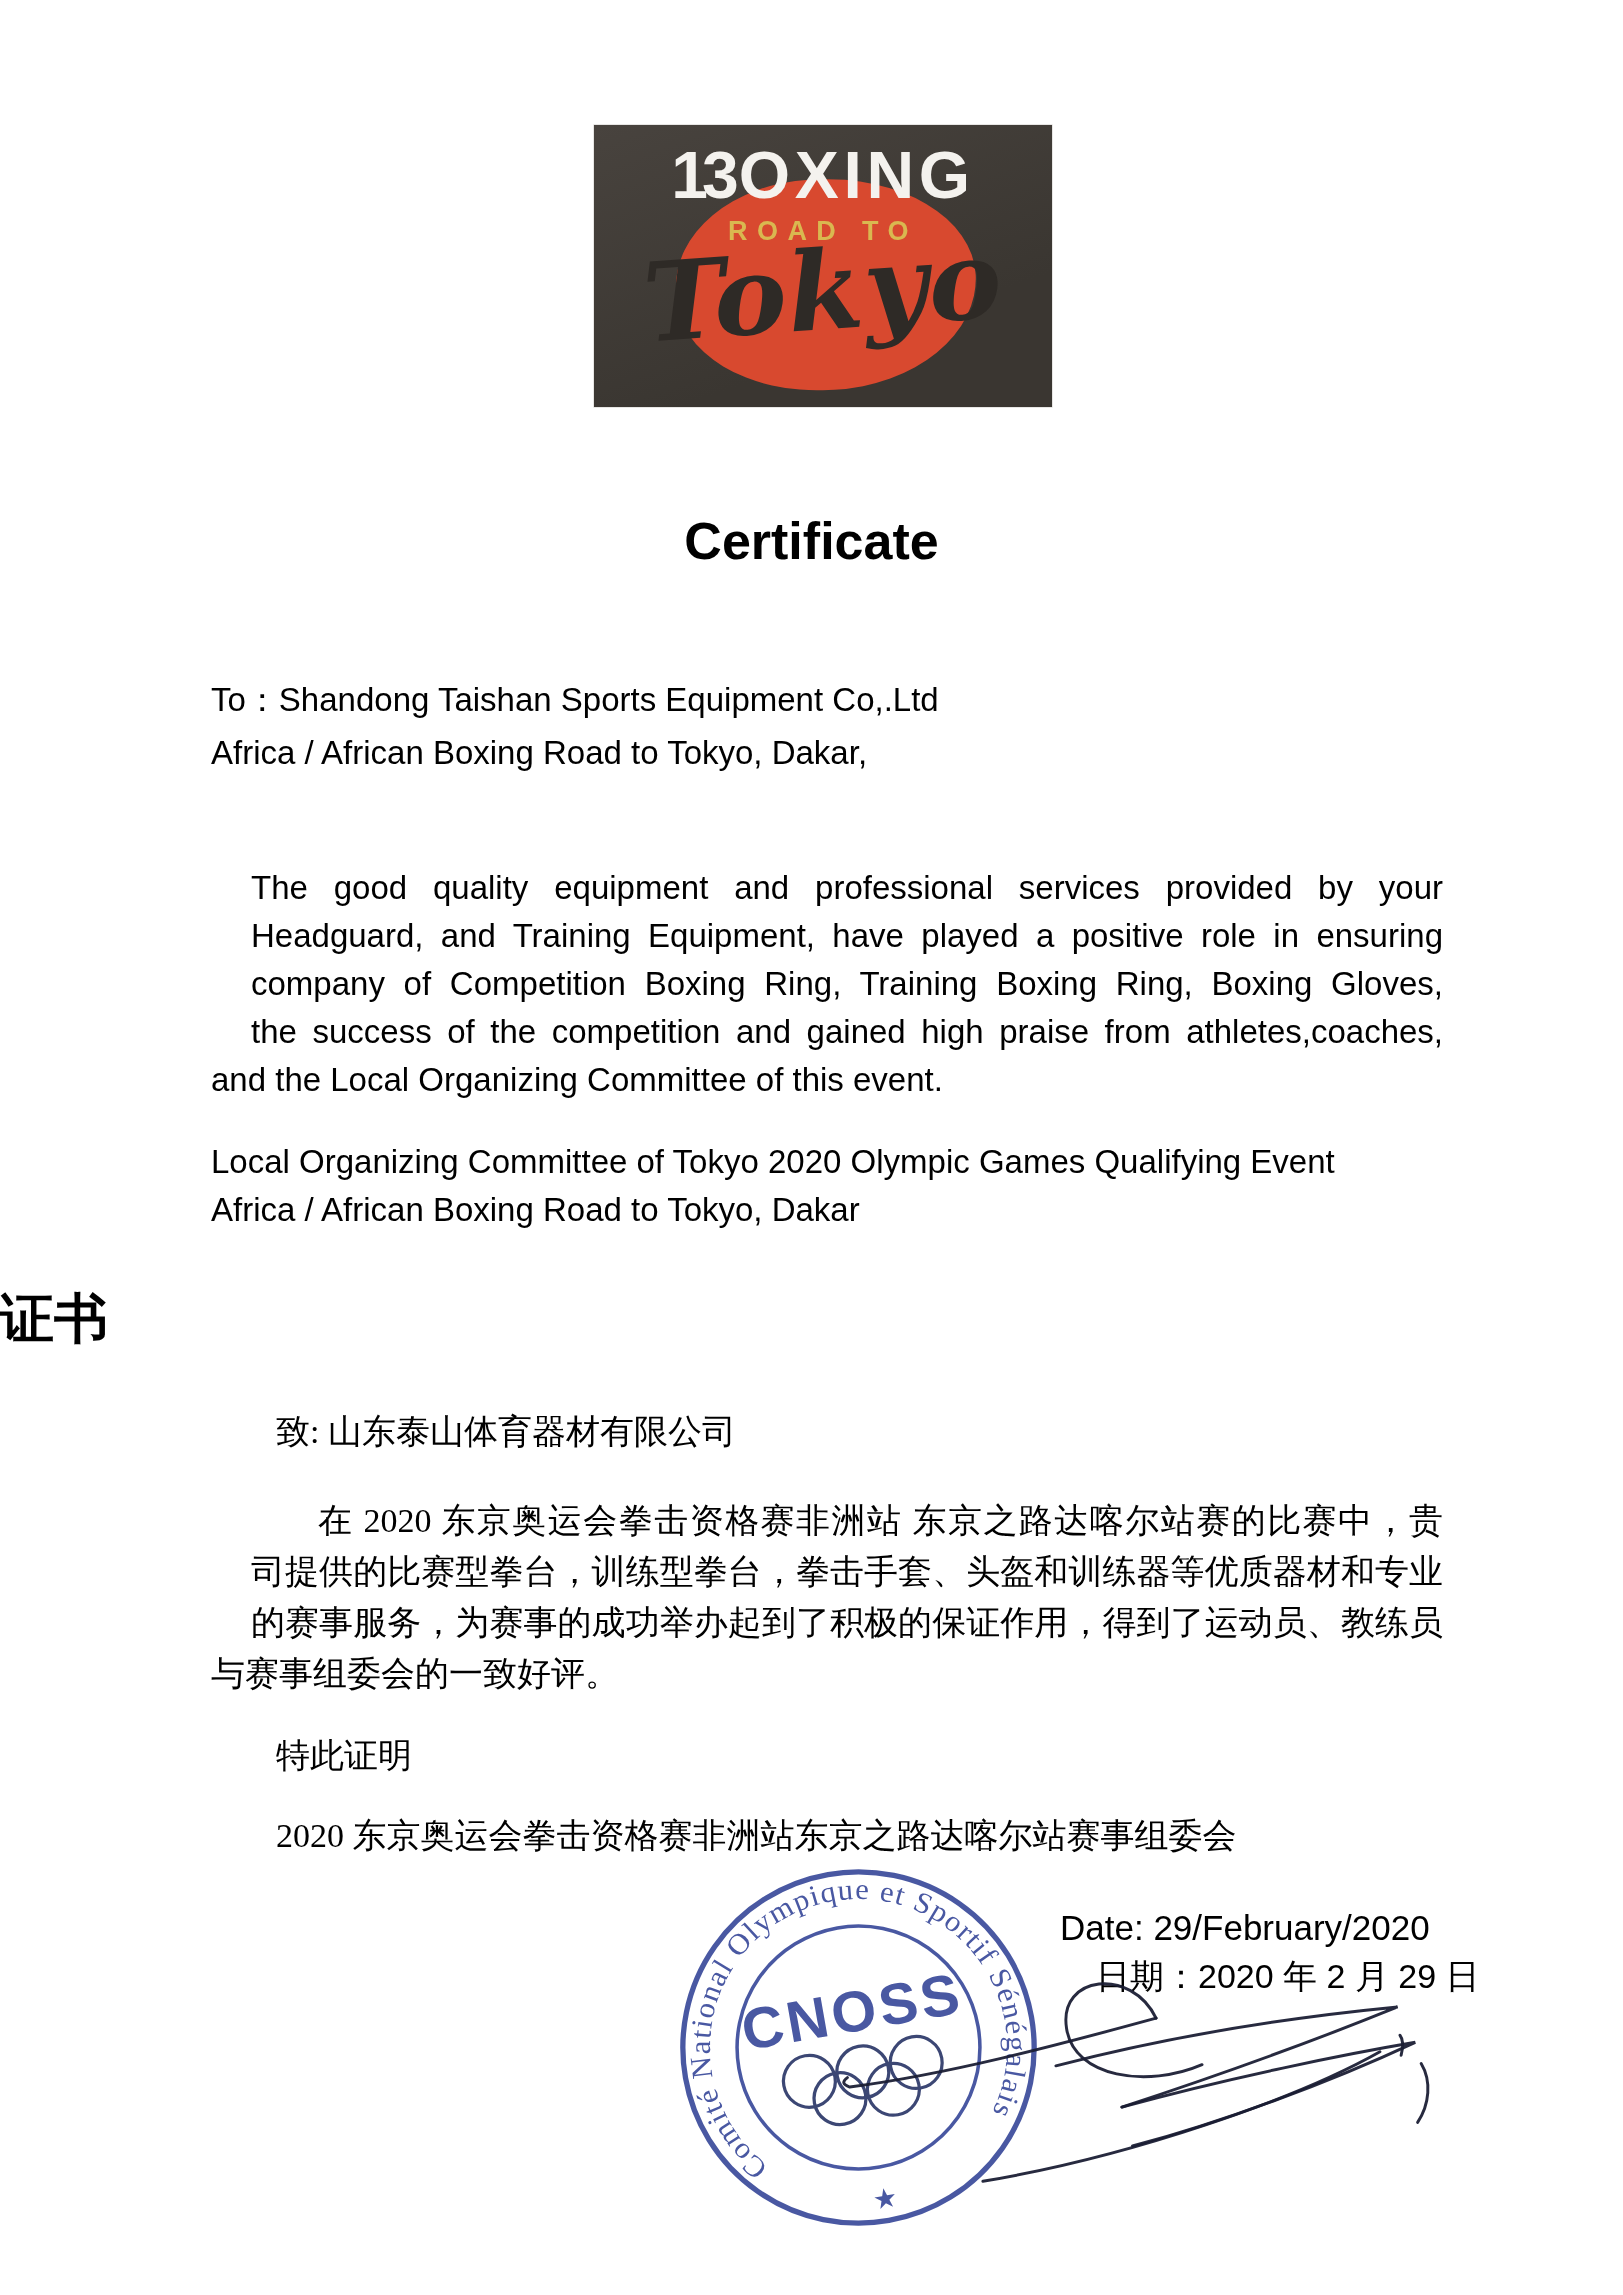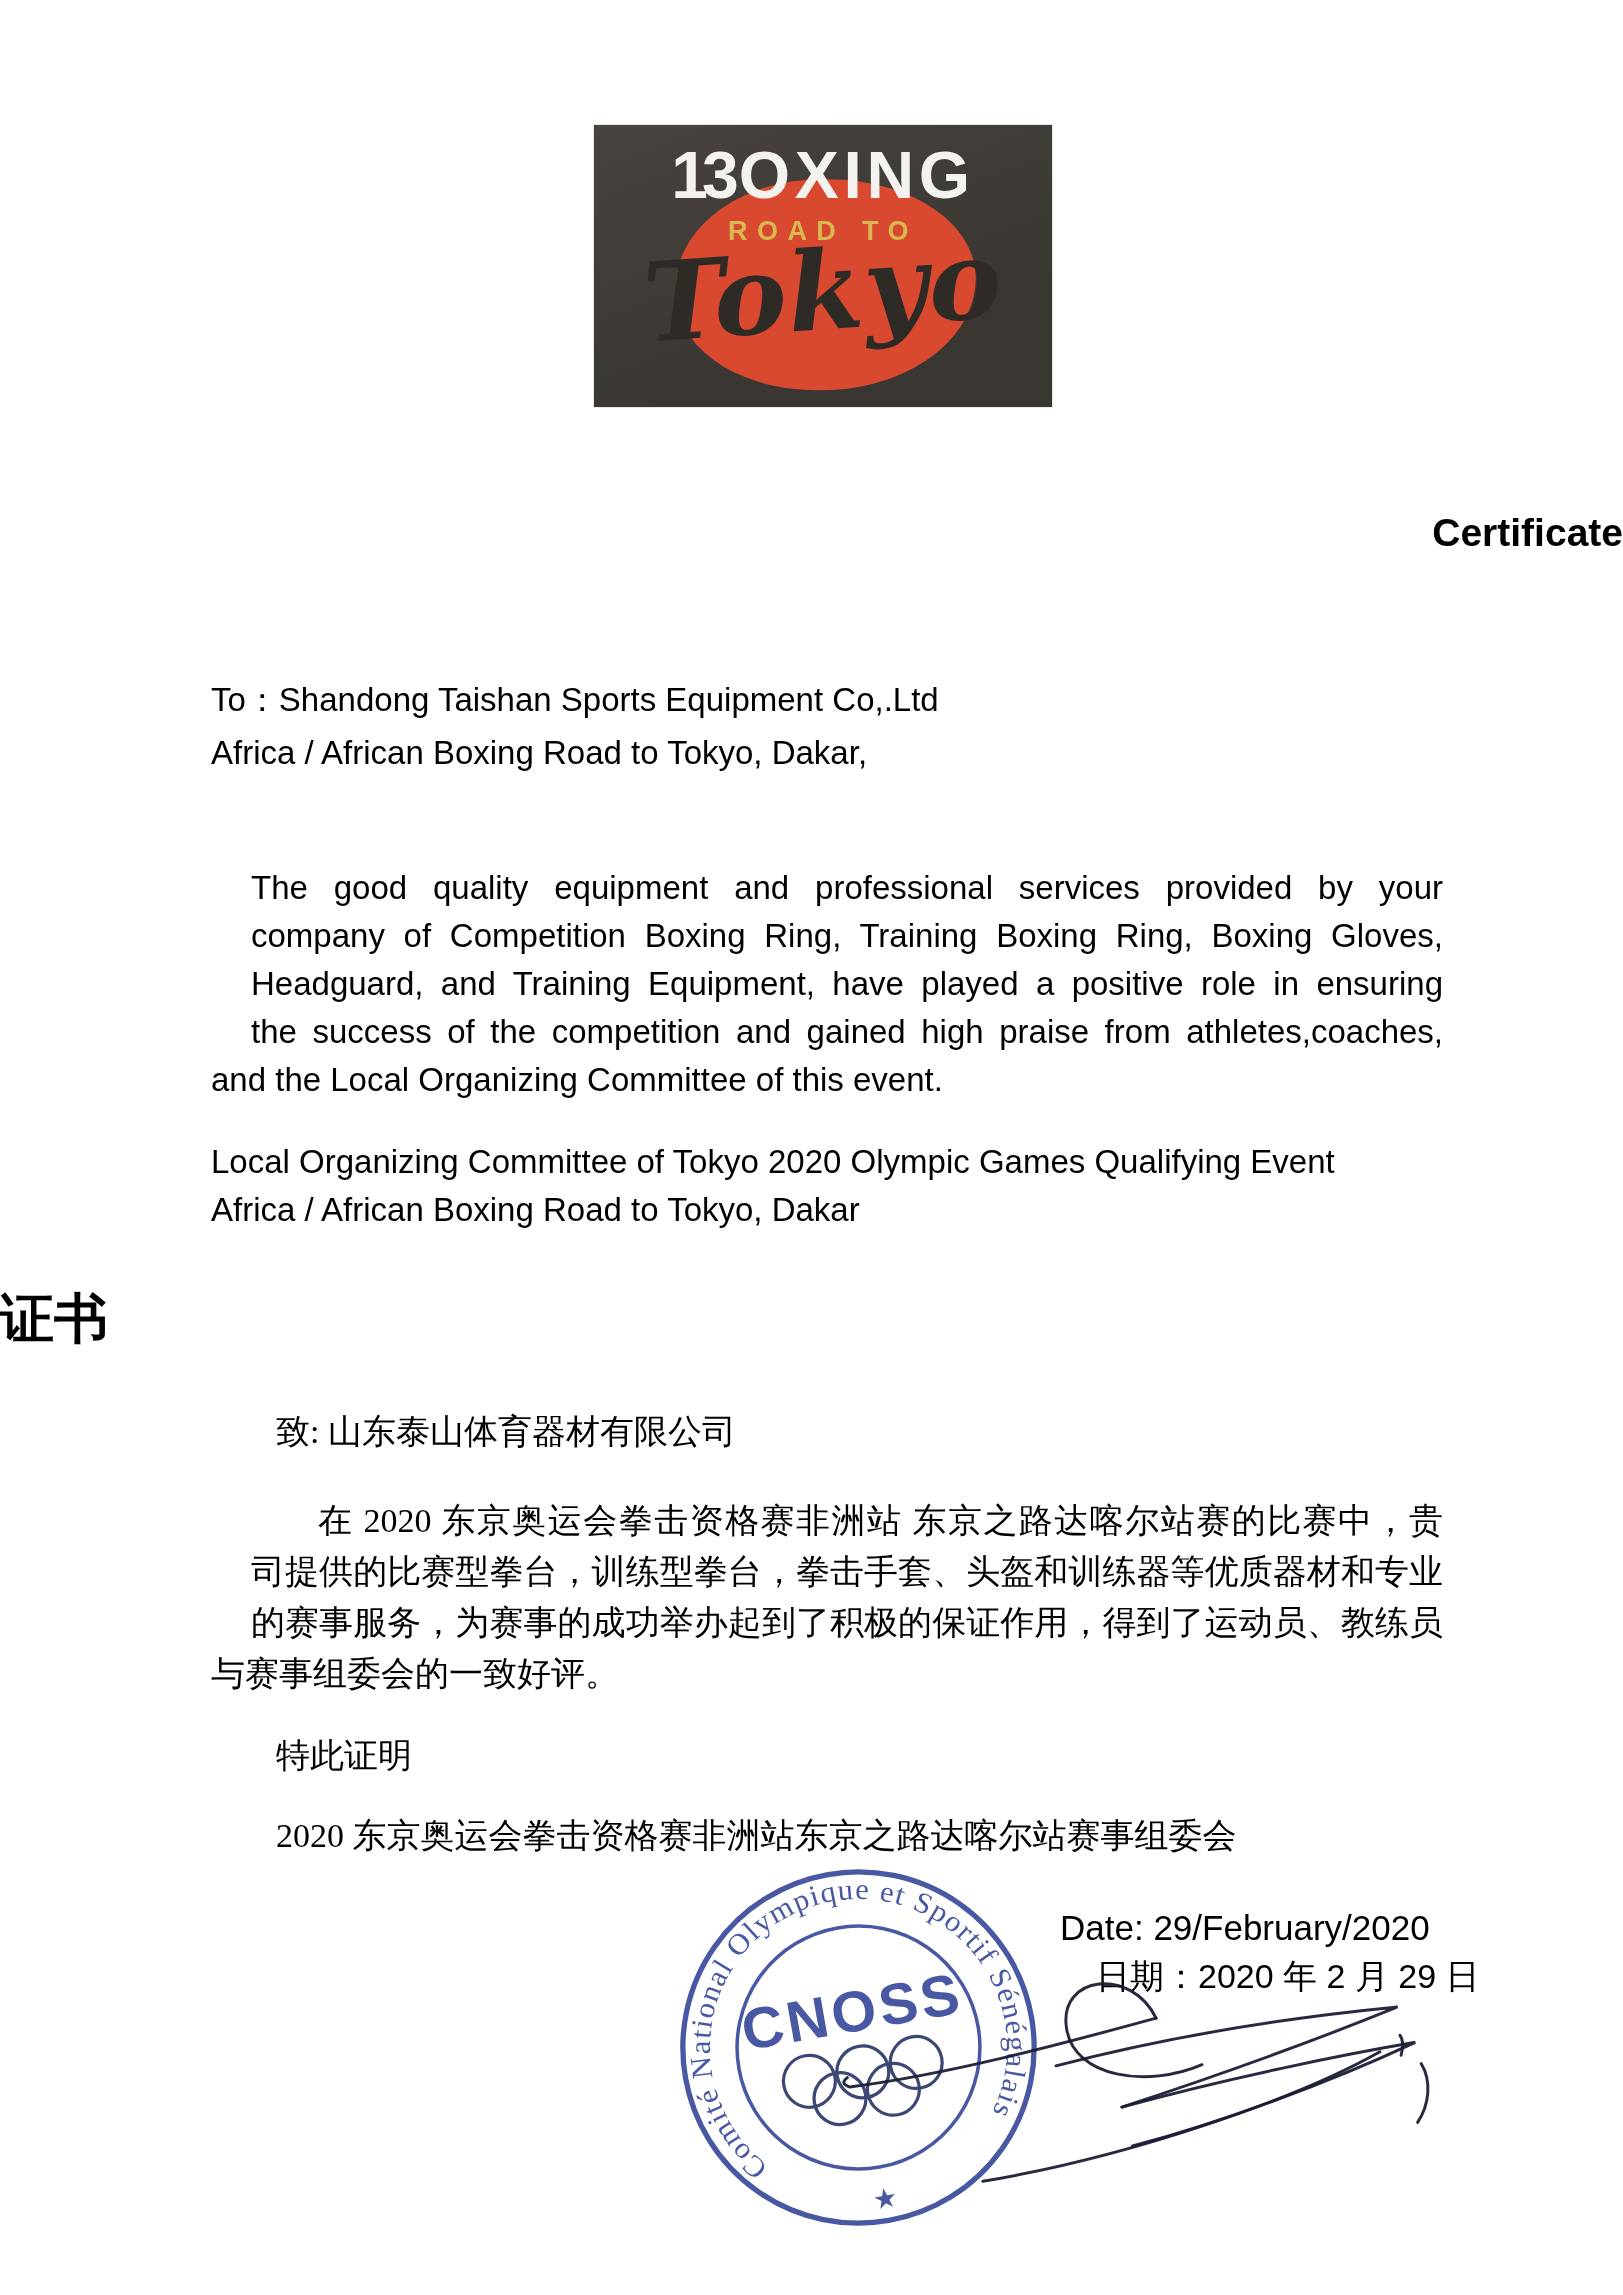--- a/index.html
+++ b/index.html
@@ -40,21 +40,21 @@
   .logo-tokyo{
     position:absolute;top:99px;left:0;width:100%;text-align:center;
     font-family:"DejaVu Serif",serif;font-style:italic;font-weight:bold;
     font-size:109px;line-height:135px;letter-spacing:1.2px;
     color:var(--logo-tokyo,#2e2a26);
     transform:rotate(-4deg);
   }
   
   .title-en{
     position:absolute;left:0;top:511px;width:1623px;margin:0;
-    text-align:right;font-size:39px;font-weight:bold;
+    text-align:center;font-size:52px;font-weight:bold;
   }
   .to-en{position:absolute;left:211px;top:639px;font-size:33px;margin-top:39px;}
   .para{position:absolute;left:211px;width:1232px;font-size:33px;line-height:48px;}
   .para1{top:729px;}
   .para2{top:864px;}
   .para3{top:1138px;}
   .jline{text-align:justify;text-align-last:justify;margin-left:40px;}
   
   .cjk{font-family:"Liberation Serif",serif;}
   .title-zh{
@@ -102,22 +102,22 @@
   <h1 class="title-en">Certificate</h1>
 
   <div class="to-en">To：Shandong Taishan Sports Equipment Co,.Ltd</div>
 
   <div class="para para1">
     <div>Africa / African Boxing Road to Tokyo, Dakar,</div>
   </div>
 
   <div class="para para2">
     <div class="jline">The good quality equipment and professional services provided by your</div>
+    <div class="jline">Headguard, and Training Equipment, have played a positive role in ensuring</div>
     <div class="jline">company of Competition Boxing Ring, Training Boxing Ring, Boxing Gloves,</div>
-    <div class="jline">Headguard, and Training Equipment, have played a positive role in ensuring</div>
     <div class="jline">the success of the competition and gained high praise from athletes,coaches,</div>
     <div>and the Local Organizing Committee of this event.</div>
   </div>
 
   <div class="para para3">
     <div>Local Organizing Committee of Tokyo 2020 Olympic Games Qualifying Event</div>
     <div>Africa / African Boxing Road to Tokyo, Dakar</div>
   </div>
 
   <h2 class="title-zh cjk">证书</h2>

